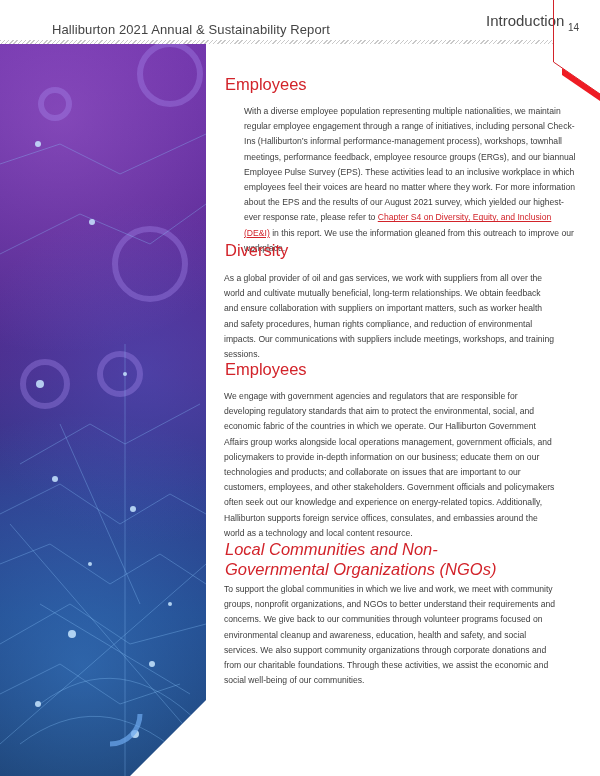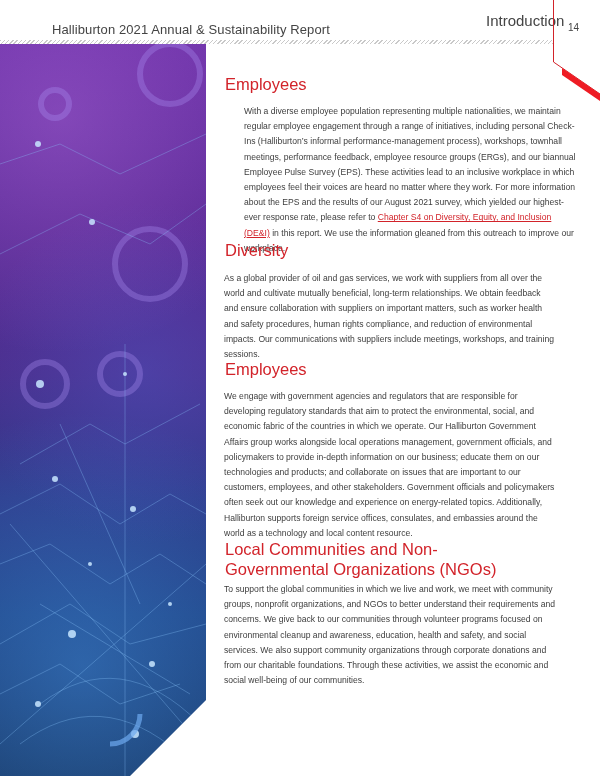--- a/index.html
+++ b/index.html
@@ -107,14 +107,14 @@
 <p class="body" style="top:104px;margin-left:20px;">
   <span>With a diverse employee population representing multiple nationalities, we maintain regular employee engagement through a range of initiatives, including personal Check-Ins (Halliburton’s informal performance-management process), workshops, townhall meetings, performance feedback, employee resource groups (ERGs), and our biannual Employee Pulse Survey (EPS). These activities lead to an inclusive workplace in which employees feel their voices are heard no matter where they work. For more information about the EPS and the results of our August 2021 survey, which yielded our highest-ever response rate, please refer to </span><a class="link">Chapter S4 on Diversity, Equity, and Inclusion (DE&amp;I)</a><span> in this report. We use the information gleaned from this outreach to improve our workplace.</span>
 </p>
 
 <h2 style="top:240px;">Diversity</h2>
 <p class="body" style="top:271px;">As a global provider of oil and gas services, we work with suppliers from all over the world and cultivate mutually beneficial, long-term relationships. We obtain feedback and ensure collaboration with suppliers on important matters, such as worker health and safety procedures, human rights compliance, and reduction of environmental impacts. Our communications with suppliers include meetings, workshops, and training sessions.</p>
 
 <h2 style="top:359px;">Employees</h2>
 <p class="body" style="top:389px;">We engage with government agencies and regulators that are responsible for developing regulatory standards that aim to protect the environmental, social, and economic fabric of the countries in which we operate. Our Halliburton Government Affairs group works alongside local operations management, government officials, and policymakers to provide in-depth information on our business; educate them on our technologies and products; and collaborate on issues that are important to our customers, employees, and other stakeholders. Government officials and policymakers often seek out our knowledge and experience on energy-related topics. Additionally, Halliburton supports foreign service offices, consulates, and embassies around the world as a technology and local content resource.</p>
 
-<h2 style="top:539px; width:300px;">Local Communities and Non-Governmental Organizations (NGOs)</h2>
+<h2 style="top:539px; width:300px;font-style:italic;">Local Communities and Non-Governmental Organizations (NGOs)</h2>
 <p class="body" style="top:582px;">To support the global communities in which we live and work, we meet with community groups, nonprofit organizations, and NGOs to better understand their requirements and concerns. We give back to our communities through volunteer programs focused on environmental cleanup and awareness, education, health and safety, and social services. We also support community organizations through corporate donations and from our charitable foundations. Through these activities, we assist the economic and social well-being of our communities.</p>
 
 </body></html>

